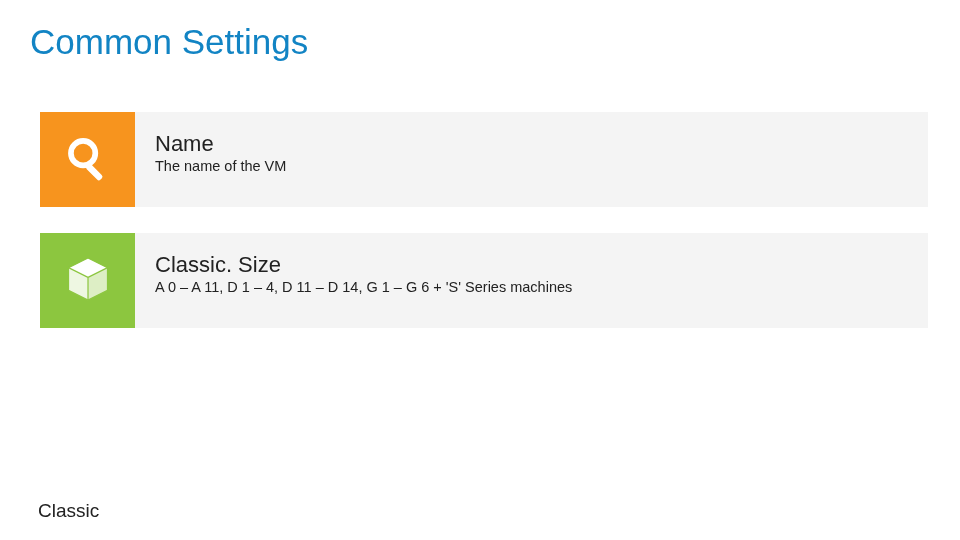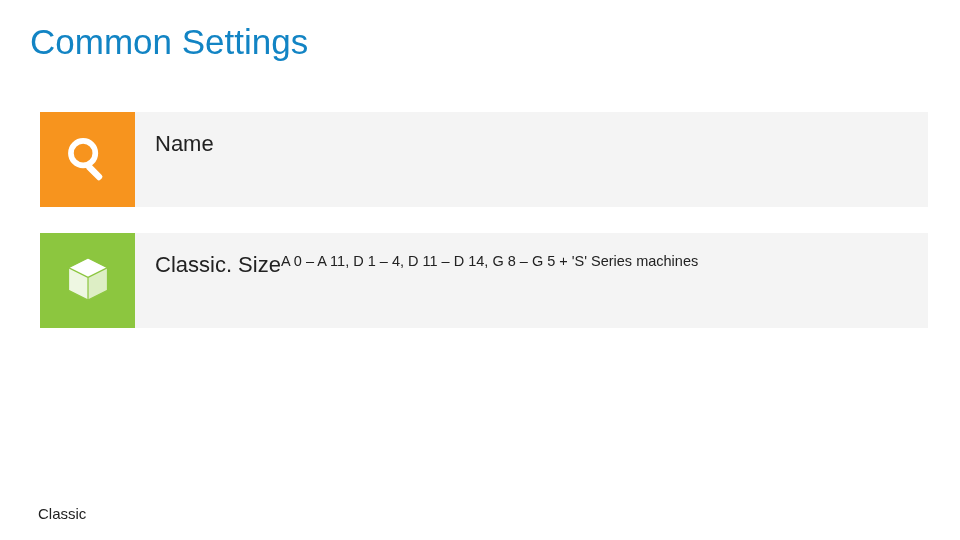--- a/index.html
+++ b/index.html
@@ -6,65 +6,66 @@
   html, body { width: 960px; height: 540px; background: #fff; font-family: "Segoe UI Light", "Segoe UI", Arial, sans-serif; color: #333; }
   .slide { position: relative; width: 960px; height: 540px; padding-left: 8px; }
   .title { position: absolute; left: 30px; top: 22px; font-size: 35px; font-weight: 300; color: #1284c4; }
   .rows { position: absolute; left: 40px; top: 112px; width: 888px; display: flex; flex-direction: column; gap: 26px; }
   .row { display: flex; align-items: stretch; background: #f4f4f4; height: 95px; }
   .tile { width: 95px; height: 95px; display: flex; align-items: center; justify-content: center; flex: 0 0 95px; }
   .tile-orange { background: #f7941e; }
   .tile-blue   { background: #00aeea; }
   .tile-green  { background: #8cc63f; }
   .tile svg { width: 52px; height: 52px; }
-  .body { padding: 20px 20px 0 20px; display: flex; flex-direction: row; justify-content: flex-start; }
+  .body { padding: 20px 20px 0 20px; display: flex; flex-direction: column; justify-content: flex-start; }
   .row-title { font-size: 22px; font-weight: 300; color: #222; line-height: 1.1; margin-bottom: 2px; }
   .row-desc  { font-size: 14.5px; font-weight: 400; color: #222; }
-  .footer { position: absolute; left: 38px; bottom: 18px; font-size: 15px; color: #222; }
+  .footer { position: absolute; left: 38px; bottom: 18px; font-size: 19px; color: #222; }
 </style>
 </head>
 <body>
 <div class="slide">
 
   <h1 class="title">Common Settings</h1>
 
   <div class="rows">
 
     <div class="row">
       <div class="tile tile-orange">
         <span>
           <svg viewBox="0 0 64 64">
             <circle cx="26" cy="26" r="15" fill="none" stroke="#fff" stroke-width="7"></circle>
             <rect x="34" y="38" width="24" height="8" rx="3" fill="#fff" transform="rotate(45 34 38)"></rect>
           </svg>
         </span>
       </div>
       <div class="body">
         <div class="row-title">Name</div>
+        <div class="row-desc">The name of the VM</div>
       </div>
     </div>
 
 
     <div class="row">
       <div class="tile tile-green">
         <span>
           <svg viewBox="0 0 64 64">
             <polygon points="32,6 56,18 32,30 8,18" fill="#fff"></polygon>
             <polygon points="8,18 32,30 32,58 8,46" fill="#fff" opacity="0.85"></polygon>
             <polygon points="56,18 32,30 32,58 56,46" fill="#fff" opacity="0.7"></polygon>
             <polyline points="32,6 56,18 56,46 32,58 8,46 8,18 32,6" fill="none" stroke="#8cc63f" stroke-width="1.5"></polyline>
             <line x1="32" y1="30" x2="32" y2="58" stroke="#8cc63f" stroke-width="1.5"></line>
             <line x1="8" y1="18" x2="32" y2="30" stroke="#8cc63f" stroke-width="1.5"></line>
             <line x1="56" y1="18" x2="32" y2="30" stroke="#8cc63f" stroke-width="1.5"></line>
           </svg>
         </span>
       </div>
       <div class="body">
         <div class="row-title">Classic. Size</div>
-        <div class="row-desc">A 0 – A 11, D 1 – 4, D 11 – D 14, G 8 – G 5 + 'S' Series machines</div>
+        <div class="row-desc">A 0 – A 11, D 1 – 4, D 11 – D 14, G 1 – G 6 + 'S' Series machines</div>
       </div>
     </div>
 
   </div>
 
   <div class="footer">Classic</div>
 
 </div>
 
 </body></html>

